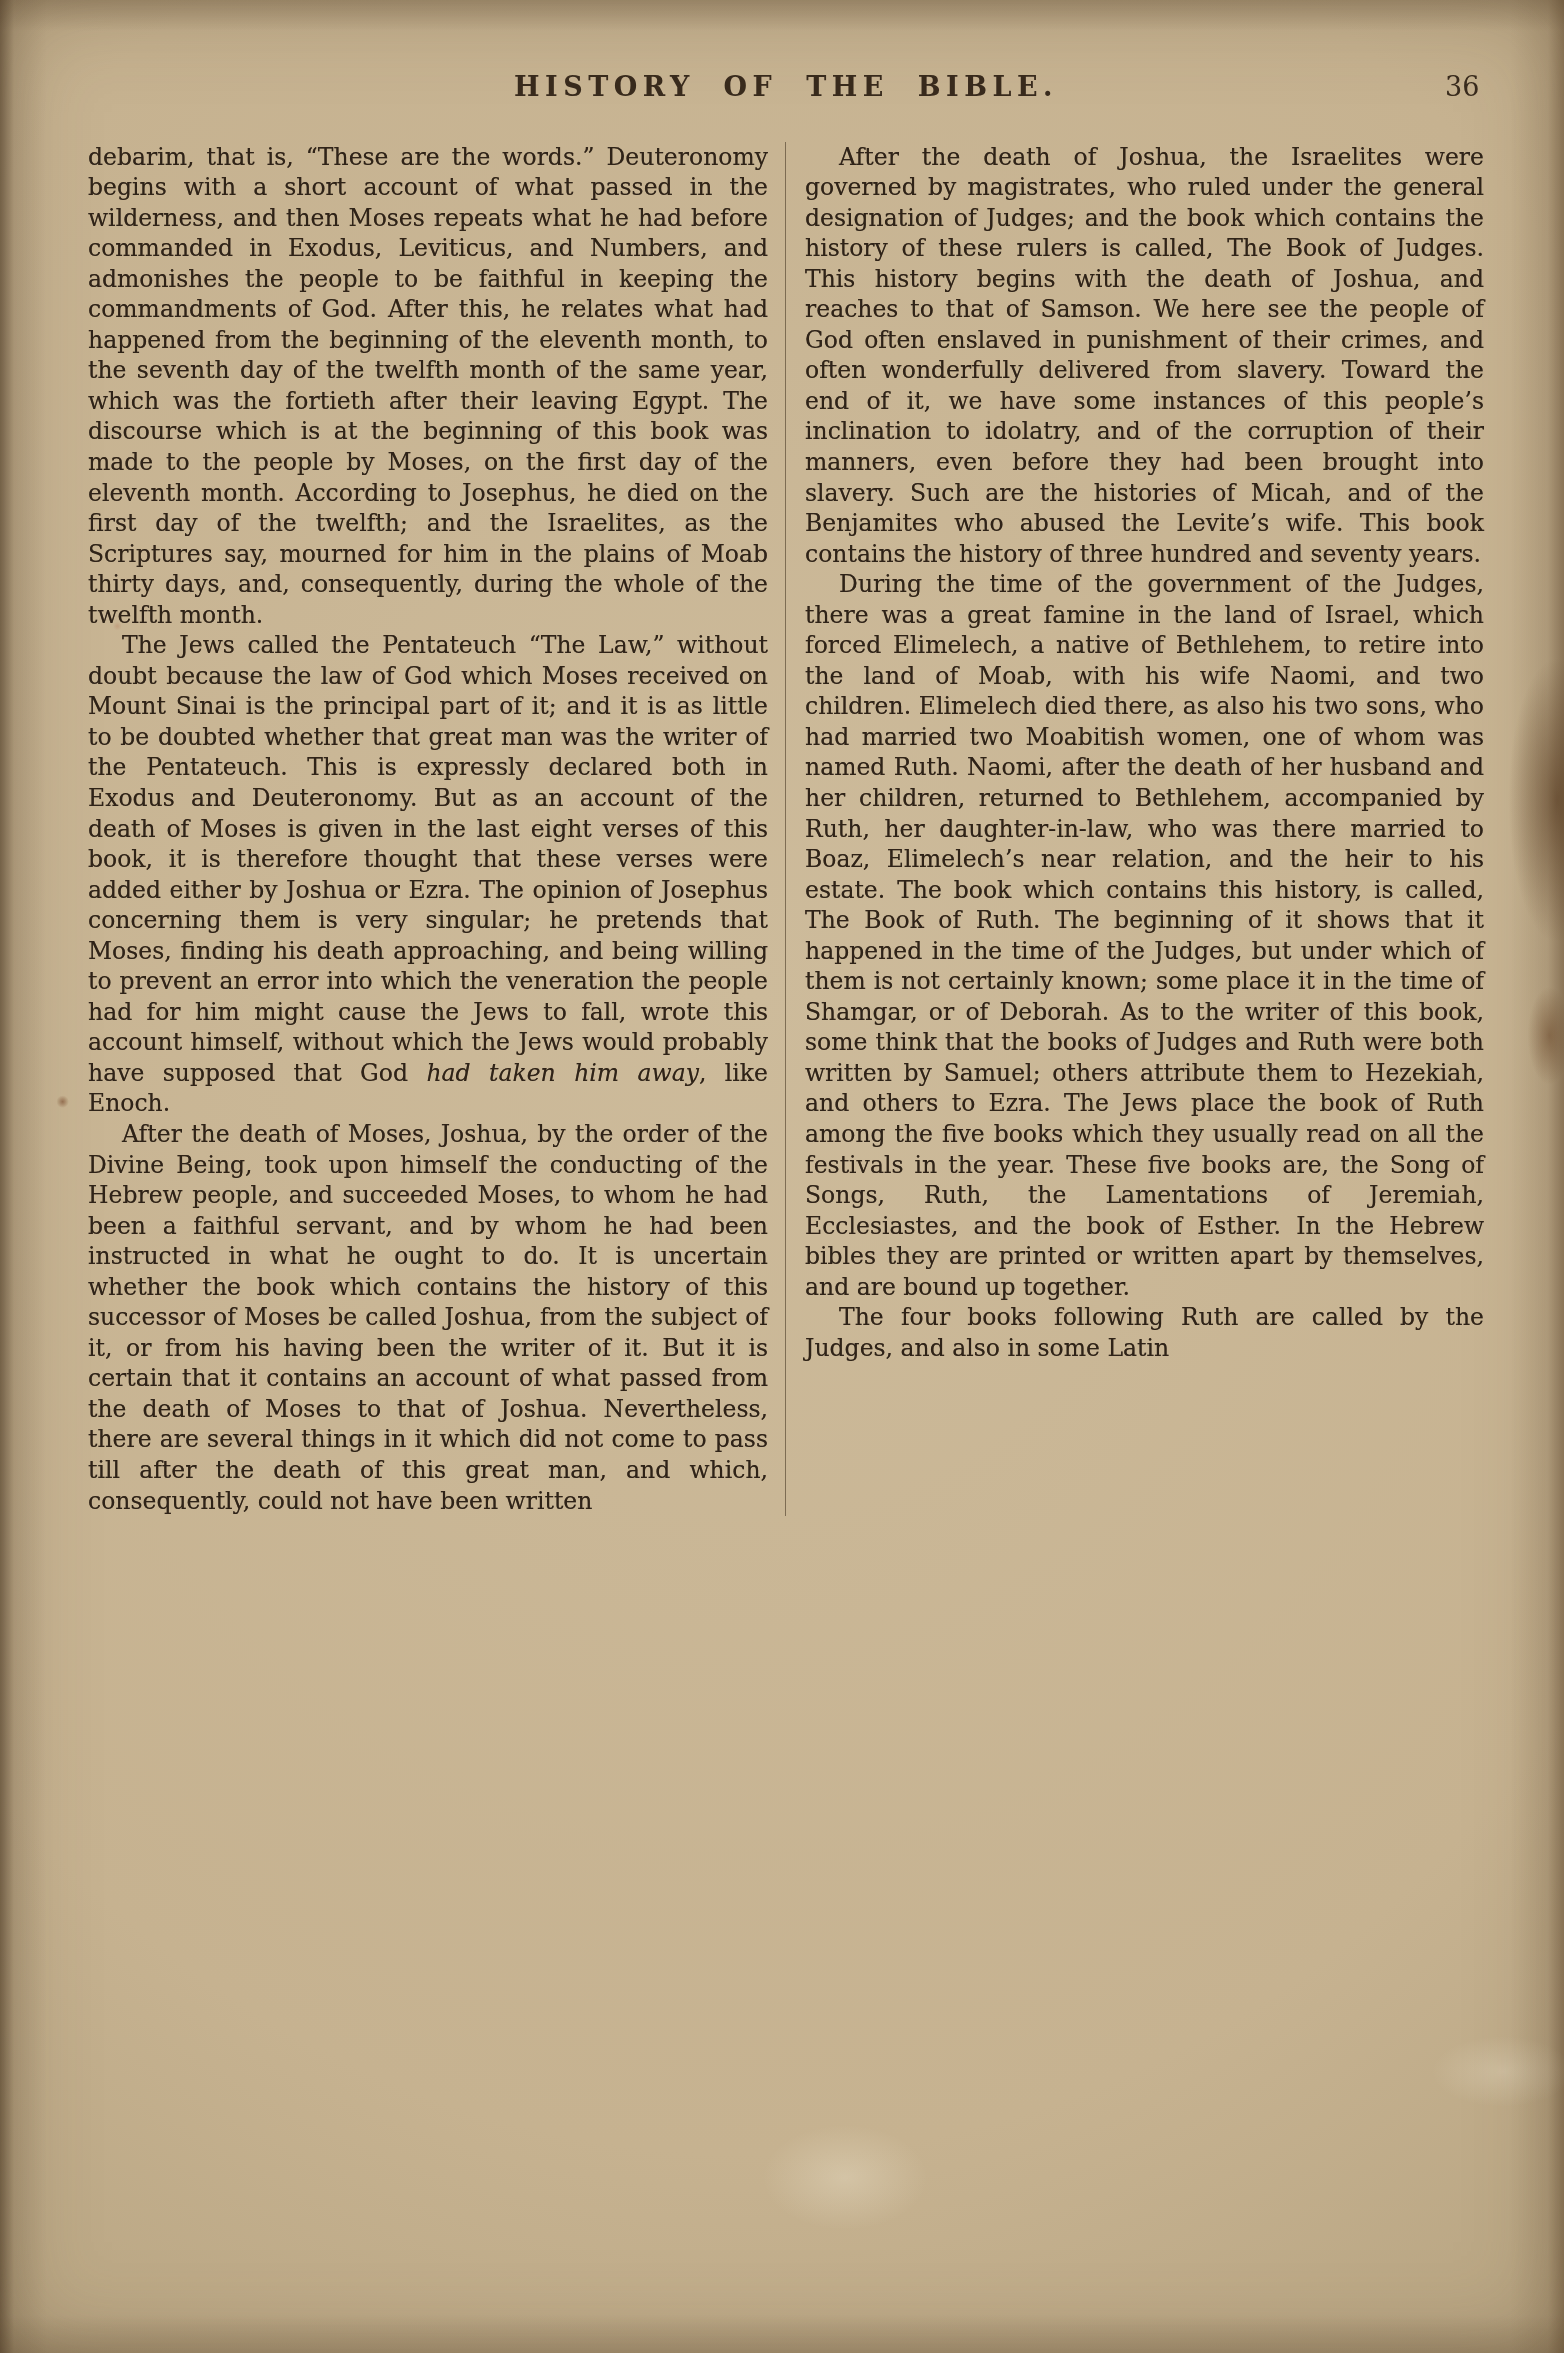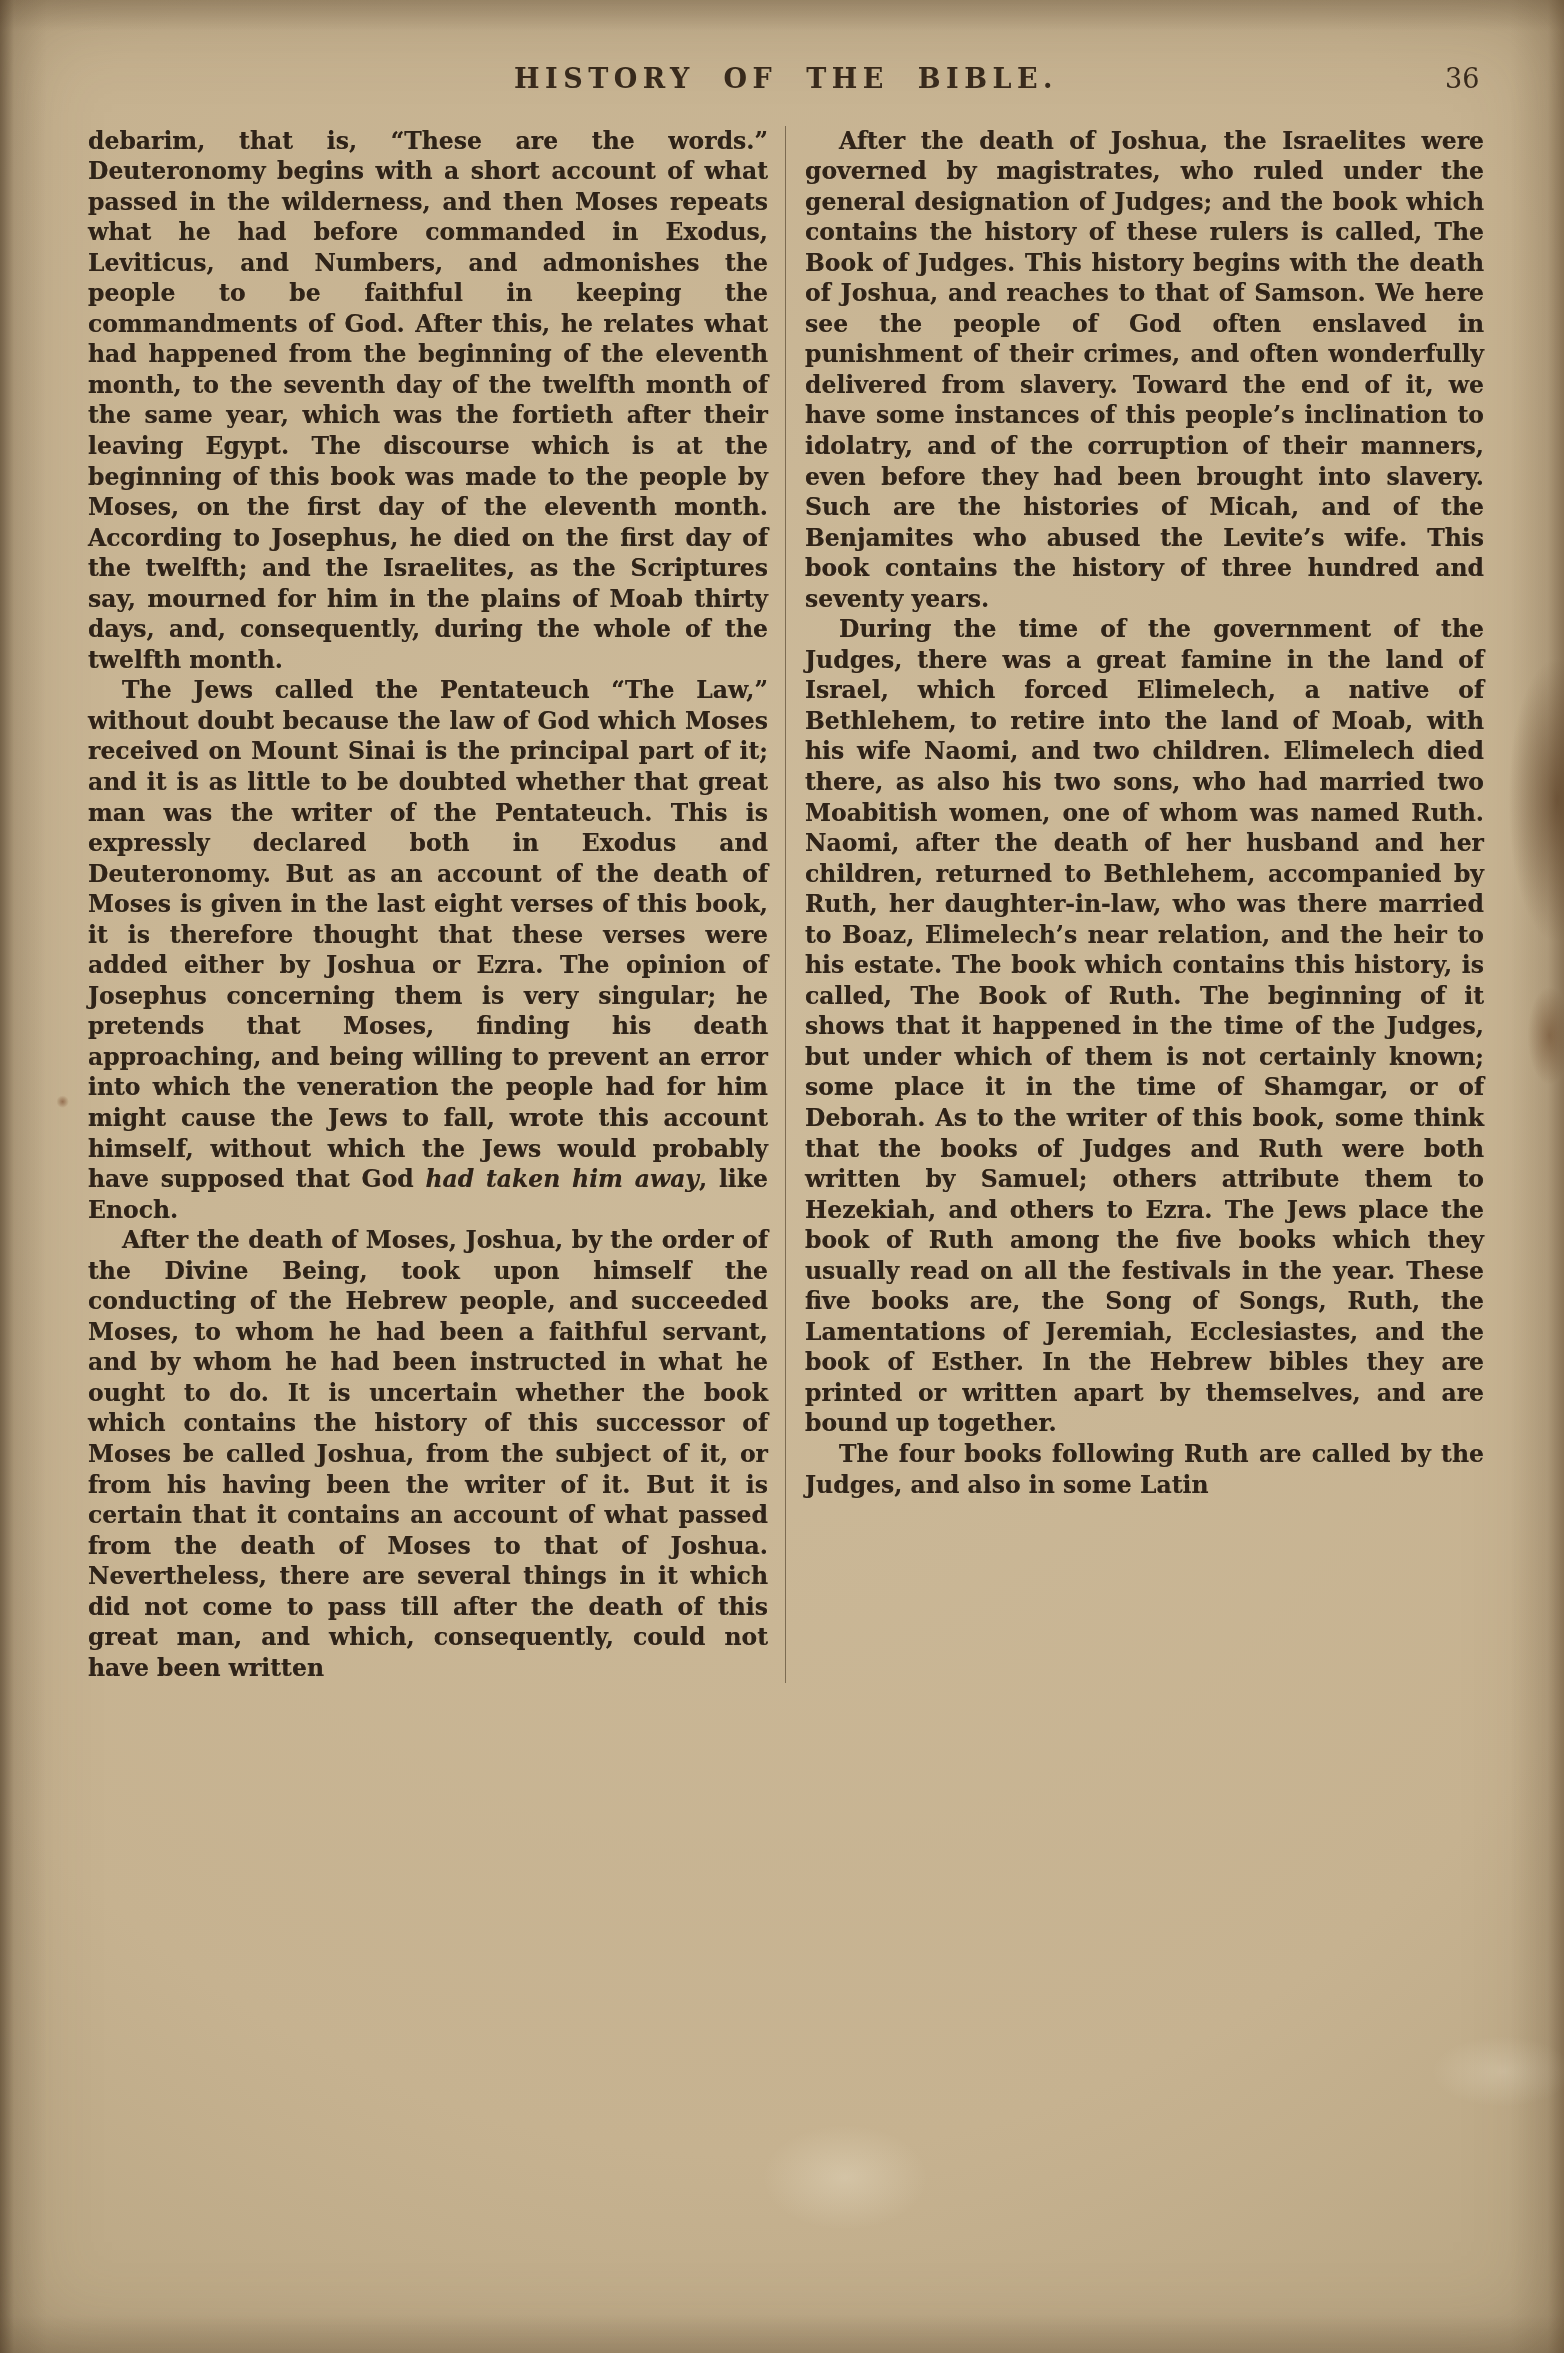--- a/index.html
+++ b/index.html
@@ -32,21 +32,21 @@
     overflow: hidden;
   }
   .page-header {
     display: grid;
     grid-template-columns: 1fr auto 1fr;
     align-items: baseline;
     margin: 0 4.7px 23.5px 4.7px;
   }
   .page-header h1 {
     grid-column: 2;
-    margin: 8px;
+    margin: 16px;
     font-size: 27px;
     font-weight: bold;
     letter-spacing: 5.5px;
     word-spacing: 14px;
     color: #382a1c;
     text-align: center;
   }
   .page-number {
     grid-column: 3;
     justify-self: end;
@@ -58,21 +58,20 @@
     align-items: stretch;
   }
   .column {
     width: 50%;
     box-sizing: border-box;
     font-size: 23.5px;
     line-height: 1.30;
     text-align: justify;
     color: #2f2318;
     text-shadow: 0 0 0.5px rgba(47,35,24,0.55);
-    font-weight: bold;
   }
   .column.left {
     padding-right: 17px;
     border-right: 1.6px solid rgba(74,58,38,0.60);
   }
   .column.right {
     padding-left: 19px;
   }
   .para {
     margin: 0;

